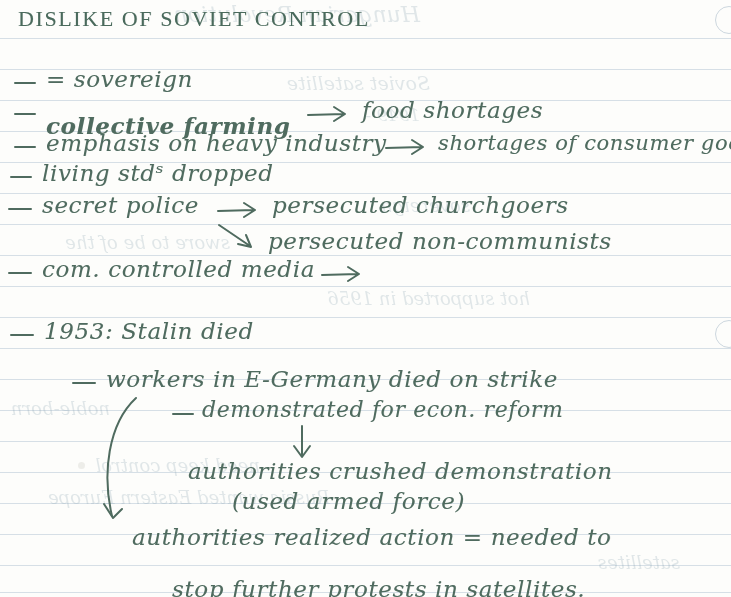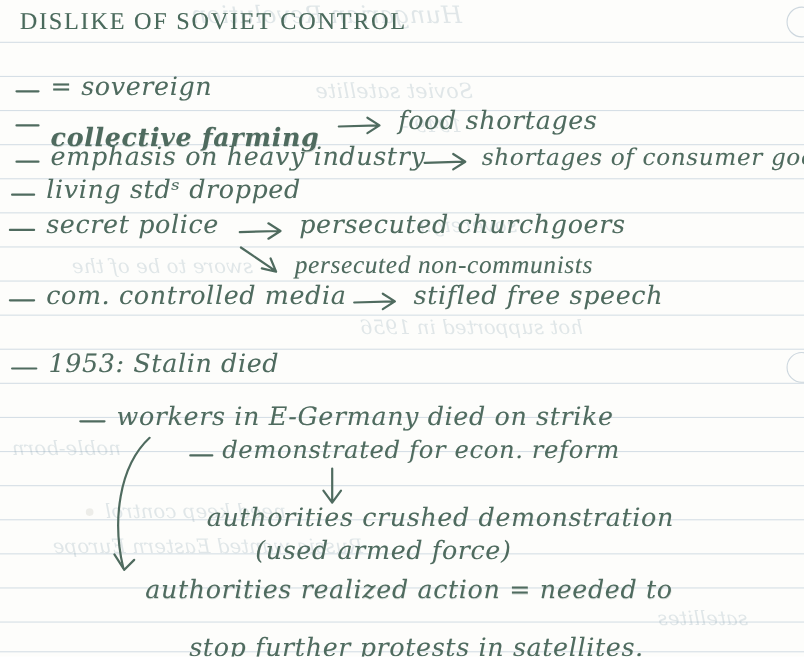--- a/index.html
+++ b/index.html
@@ -161,28 +161,27 @@
 
     <div class="dash" style="left:8px; top:208px; width:24px;"></div>
     <div class="hw" style="left:42px; top:192px; font-size:23px;">secret police</div>
     <svg class="arrow" style="left:216px; top:200px;" width="46" height="20" viewBox="0 0 46 20">
       <path d="M2 11 L38 10 M28 3 L39 10 L28 17" fill="none" stroke="#4f6b5f" stroke-width="2" stroke-linecap="round" stroke-linejoin="round"></path>
     </svg>
     <div class="hw" style="left:272px; top:192px; font-size:23px;">persecuted churchgoers</div>
     <svg class="arrow" style="left:216px; top:222px;" width="44" height="30" viewBox="0 0 44 30">
       <path d="M3 3 L34 24 M22 22 L35 25 L30 13" fill="none" stroke="#4f6b5f" stroke-width="2" stroke-linecap="round" stroke-linejoin="round"></path>
     </svg>
-    <div class="hw" style="left:268px; top:228px; font-size:23px;font-family:Liberation Serif, serif;">persecuted non-communists</div>
+    <div class="hw" style="left:268px; top:228px; font-size:23px;">persecuted non-communists</div>
 
     <div class="dash" style="left:8px; top:272px; width:24px;"></div>
     <div class="hw" style="left:42px; top:256px; font-size:23px;">com. controlled media</div>
     <svg class="arrow" style="left:320px; top:264px;" width="46" height="20" viewBox="0 0 46 20">
       <path d="M2 11 L38 10 M28 3 L39 10 L28 17" fill="none" stroke="#4f6b5f" stroke-width="2" stroke-linecap="round" stroke-linejoin="round"></path>
     </svg>
-    <div class="hw" style="left:376px; top:256px; font-size:23px;">stifled free speech</div>
 
     <div class="dash" style="left:10px; top:334px; width:24px;"></div>
     <div class="hw" style="left:44px; top:318px; font-size:23px;">1953: Stalin died</div>
 
     <div class="dash" style="left:72px; top:382px; width:24px;"></div>
     <div class="hw" style="left:106px; top:366px; font-size:23px;">workers in E-Germany died on strike</div>
 
     <div class="dash" style="left:172px; top:413px; width:22px;"></div>
     <div class="hw" style="left:202px; top:397px; font-size:22px;">demonstrated for econ. reform</div>
 

